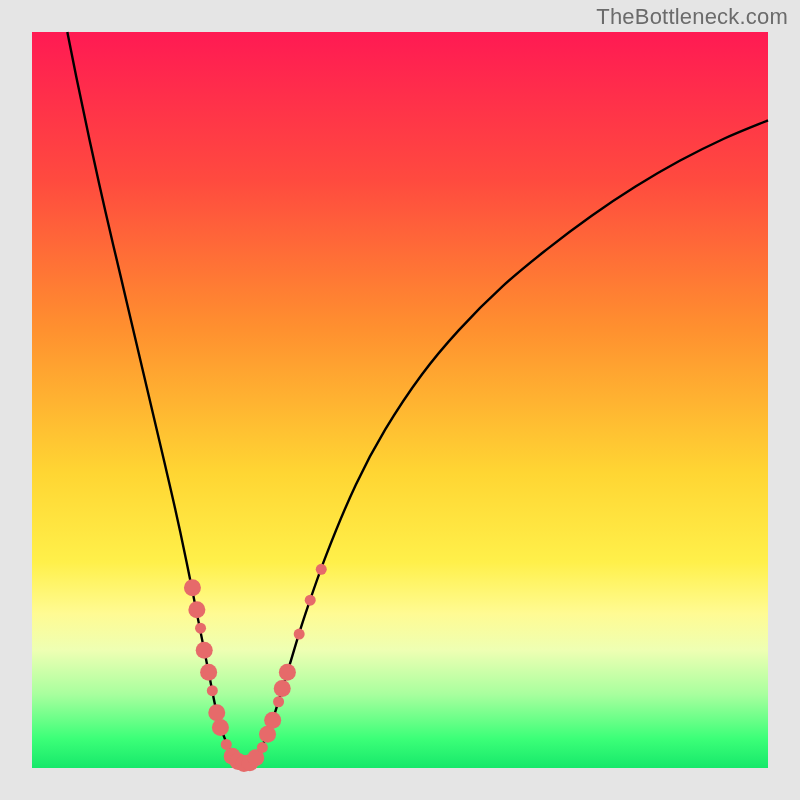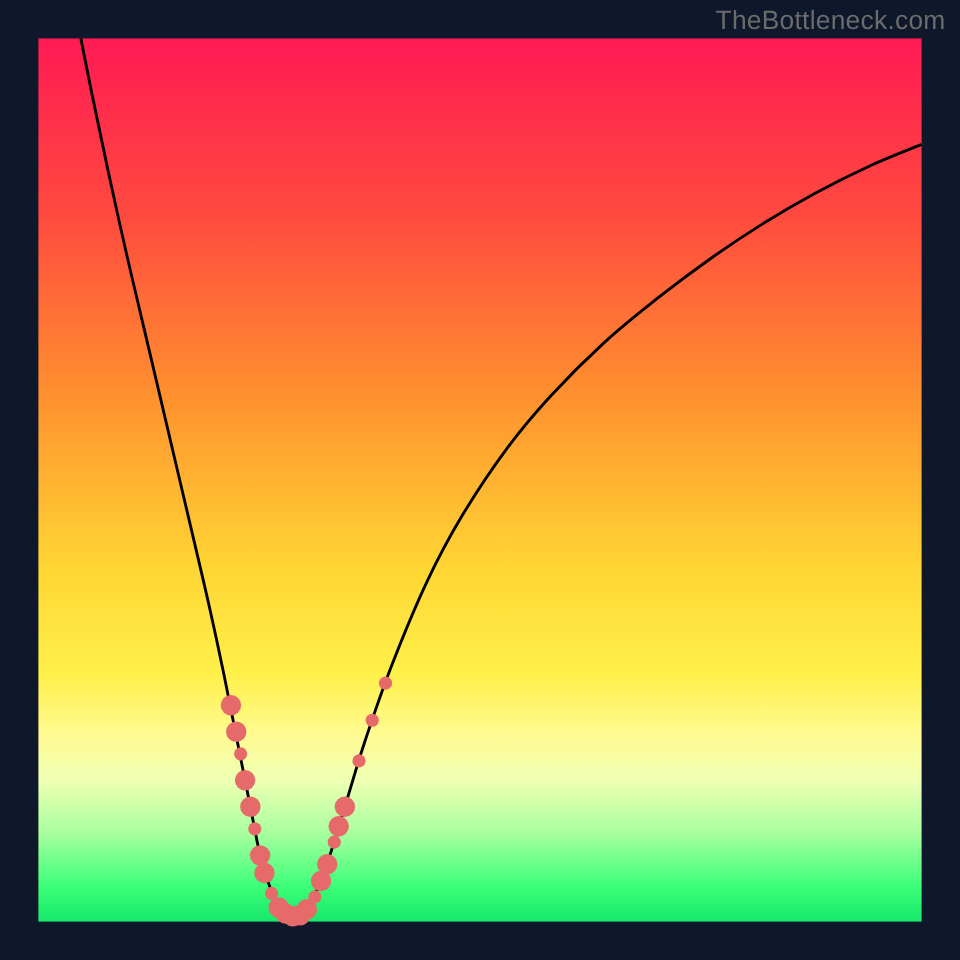--- a/index.html
+++ b/index.html
@@ -8,21 +8,21 @@
     width: 800px;
     height: 800px;
     background: #000;
     overflow: hidden;
     font-family: Arial, Helvetica, sans-serif;
   }
   .frame {
     position: absolute;
     left: 0; top: 0;
     width: 800px; height: 800px;
-    background: #0f172a;
+    background: #e5e5e5;
   }
   .watermark {
     position: absolute;
     top: 4px;
     right: 12px;
     color: #6b6b6b;
     font-size: 22px;
     font-weight: 400;
     letter-spacing: 0.2px;
     z-index: 10;

